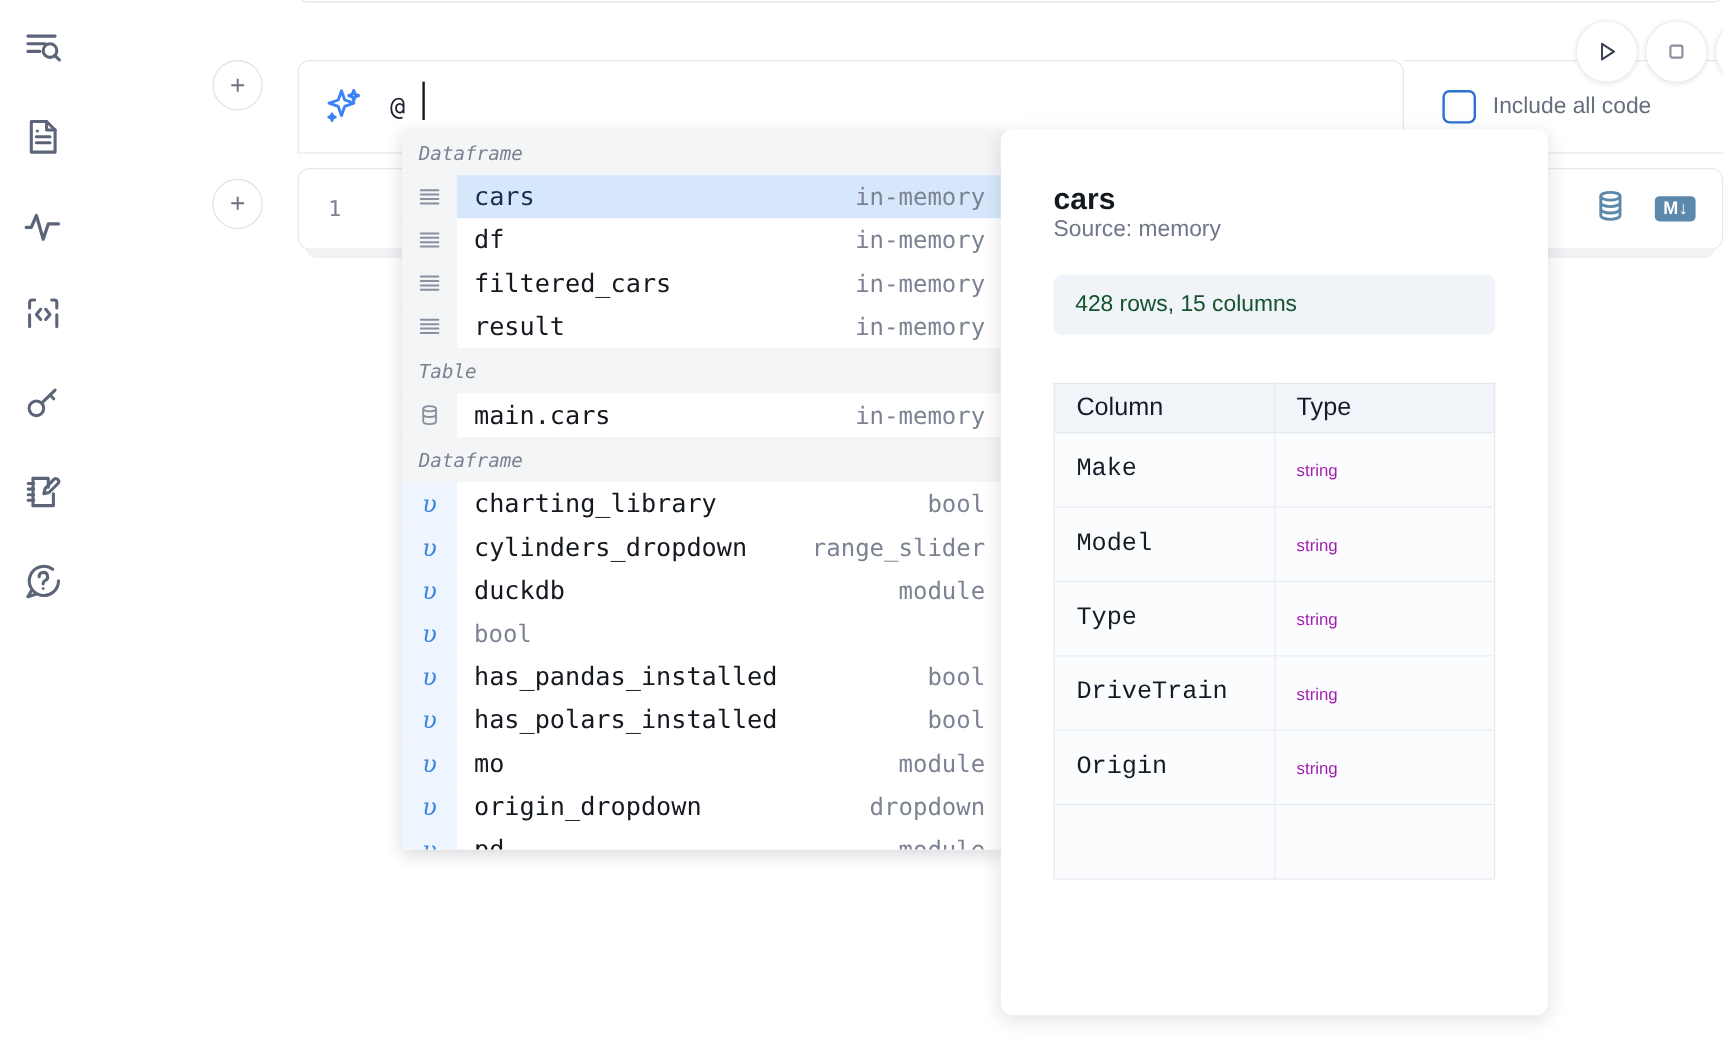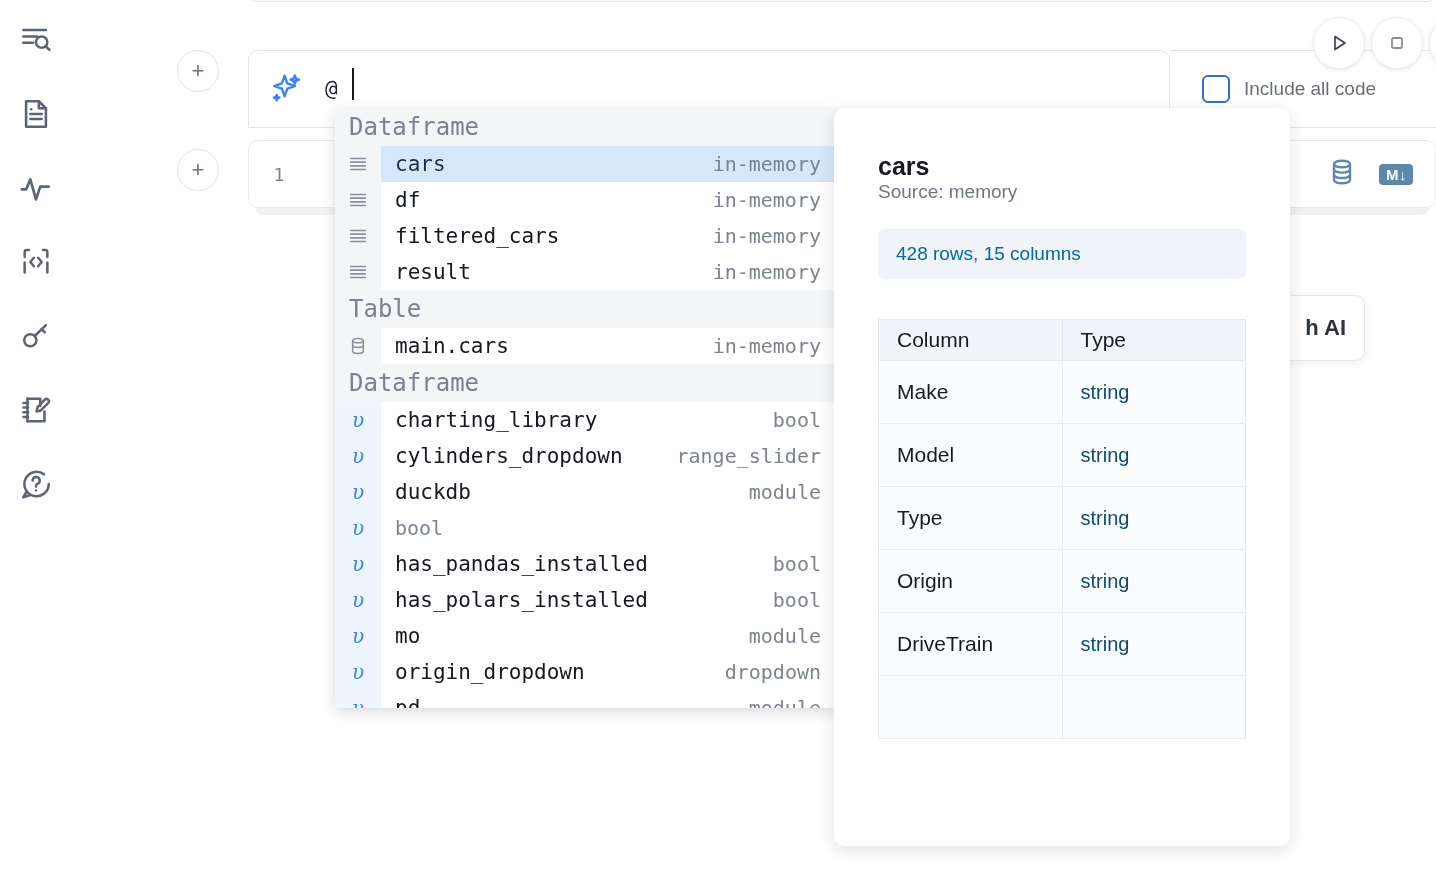--- a/index.html
+++ b/index.html
@@ -118,22 +118,22 @@
   }
 
   
   .ac {
     position: absolute; left: 335px; top: 108px; width: 500px; height: 600px;
     background: #fff; border-radius: 4px;
     box-shadow: 0 4px 14px rgba(18,24,40,.16);
     overflow: hidden; font-family: "DejaVu Sans Mono", monospace;
   }
   .ac-group {
-    background: #f4f5f7; color: #7a8190; font-size: 24px;
-    padding: 6px 0 6px 14px; height: 38px; display: flex; align-items: center;
+    background: #f4f5f7; color: #7a8190; font-size: 16px;
+    padding: 6px 0 6px 14px; height: 38px; display: flex; align-items: center; font-style: italic;
   }
   .ac-row {
     display: flex; align-items: center; height: 36px; background: #fff;
     cursor: pointer; position: relative;
   }
   .ac-row.sel .ac-name-wrap { background: #d6e7fb; }
   .ac-ico {
     width: 46px; flex: 0 0 46px; display: flex; align-items: center;
     justify-content: center; background: #f4f5f7; height: 36px;
     color: #8a90a0;
@@ -155,39 +155,39 @@
   .detail {
     position: absolute; left: 834px; top: 108px; width: 456px; height: 738px;
     background: #fff; border-radius: 10px;
     box-shadow: 0 4px 16px rgba(18,24,40,.13);
     overflow: hidden; padding: 44px 44px 0 44px;
   }
   .d-title { font-size: 25px; font-weight: bold; color: #14181f; }
   .d-source { font-size: 19px; color: #6e7687; }
   .d-pill {
     margin-top: 26px; background: #f0f3f8; border-radius: 7px;
-    padding: 14px 18px; font-size: 19px; color: #0369a1;
+    padding: 14px 18px; font-size: 19px; color: #14532d;
   }
   .d-table {
     margin-top: 40px; width: 368px; border-collapse: collapse;
     border: 1px solid #e4e8ef; table-layout: fixed;
   }
   .d-table th {
     background: #f1f4f9; text-align: left; font-weight: normal;
     font-size: 21px; color: #151b26; padding: 8px 18px;
     border-bottom: 1px solid #e4e8ef; border-right: 1px solid #e4e8ef;
   }
   .d-table th:last-child { border-right: none; }
   .d-table td {
     padding: 19px 18px; border-bottom: 1px solid #e8ecf2;
     border-right: 1px solid #e8ecf2; background: #fbfcfe;
   }
   .d-table td:last-child { border-right: none; }
-  .d-col { font-family: Liberation Sans, sans-serif; font-size: 21px; color: #151b26; }
-  .d-type { font-size: 20px; color: #0c4a6e; }
+  .d-col { font-family: Liberation Mono, monospace; font-size: 21px; color: #151b26; }
+  .d-type { font-size: 14px; color: #a21caf; }
 </style>
 </head>
 <body>
 
 <div class="root">
 
   <div class="top-panel"></div>
 
   <nav class="rail">
     <div class="rail-btn">
@@ -292,23 +292,20 @@
           <ellipse cx="12" cy="5.6" rx="6.4" ry="2.6"></ellipse>
           <path d="M5.6 5.6v12.8c0 1.44 2.87 2.6 6.4 2.6s6.4-1.16 6.4-2.6V5.6"></path>
           <path d="M5.6 9.9c0 1.44 2.87 2.6 6.4 2.6s6.4-1.16 6.4-2.6"></path>
           <path d="M5.6 14.2c0 1.44 2.87 2.6 6.4 2.6s6.4-1.16 6.4-2.6"></path>
         </svg>
       </span>
       <span class="md-badge">M↓</span>
     </div>
   </div>
 
-  <div class="ai-chip">
-    <span>h AI</span>
-  </div>
 
   <div class="ac" id="autocomplete">
       <div class="ac-group">Dataframe</div>
       <div class="ac-row sel">
         <div class="ac-ico">
           <svg width="22" height="22" viewBox="0 0 24 24" fill="none" stroke="currentColor" stroke-width="1.8" stroke-linecap="round">
             <line x1="4" y1="6" x2="20" y2="6"></line>
             <line x1="4" y1="10" x2="20" y2="10"></line>
             <line x1="4" y1="14" x2="20" y2="14"></line>
             <line x1="4" y1="18" x2="20" y2="18"></line>
@@ -458,28 +455,28 @@
           </tr>
           <tr>
             <td class="d-col">Model</td>
             <td class="d-type">string</td>
           </tr>
           <tr>
             <td class="d-col">Type</td>
             <td class="d-type">string</td>
           </tr>
           <tr>
+            <td class="d-col">DriveTrain</td>
+            <td class="d-type">string</td>
+          </tr>
+          <tr>
             <td class="d-col">Origin</td>
             <td class="d-type">string</td>
           </tr>
           <tr>
-            <td class="d-col">DriveTrain</td>
-            <td class="d-type">string</td>
-          </tr>
-          <tr>
             <td class="d-col">&nbsp;</td>
             <td class="d-type">&nbsp;</td>
           </tr>
         </tbody>
     </table>
   </div>
 
 </div>
 
 </body></html>

